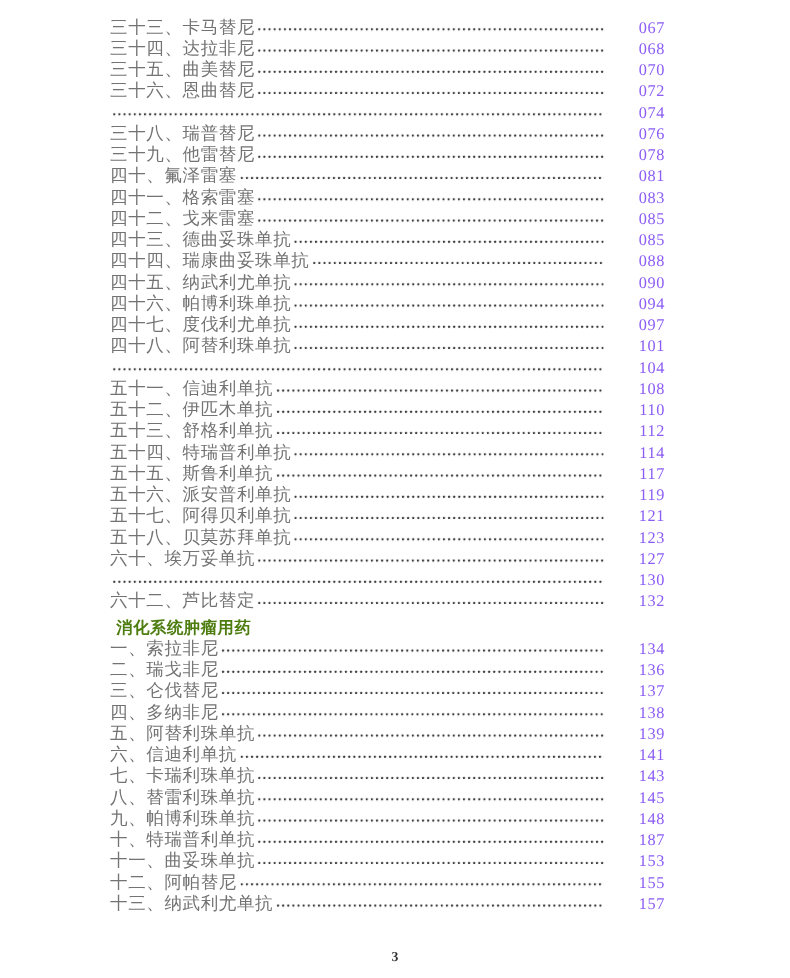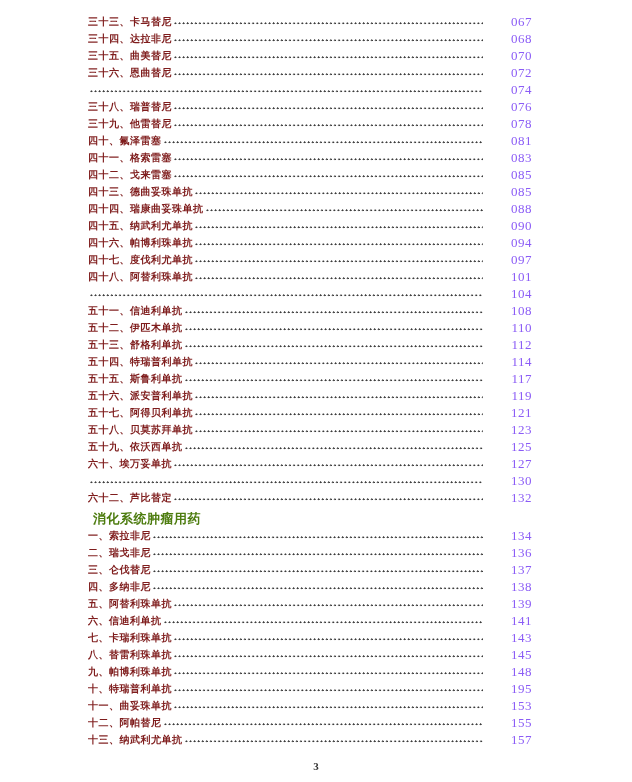--- a/index.html
+++ b/index.html
@@ -23,24 +23,24 @@
   }
   .row {
     display: flex;
     align-items: center;
     height: 17px;
     overflow: hidden;
   }
   .title {
     flex: 0 0 auto;
     white-space: nowrap;
-    font-size: 10px;
-    font-weight: 700;
+    font-size: 14px;
+    font-weight: 400;
     letter-spacing: 0.5px;
-    color: #7f1d1d;
+    color: #737373;
   }
   .leader {
     flex: 1 1 auto;
     height: 3px;
     margin: 4px 0 0 2px;
     background-image: radial-gradient(circle at 1.4px 1.4px, #3c3c3c 0.85px, rgba(0,0,0,0) 1.15px);
     background-size: 4.1px 3px;
     background-repeat: repeat-x;
     background-position: left center;
   }
@@ -202,25 +202,20 @@
     <span class="title">五十七、阿得贝利单抗</span>
     <span class="leader"></span>
     <span class="pagenum">121</span>
   </div>
       <div class="row">
     <span class="title">五十八、贝莫苏拜单抗</span>
     <span class="leader"></span>
     <span class="pagenum">123</span>
   </div>
       <div class="row">
-    <span class="title">五十九、依沃西单抗</span>
-    <span class="leader"></span>
-    <span class="pagenum">125</span>
-  </div>
-      <div class="row">
     <span class="title">六十、埃万妥单抗</span>
     <span class="leader"></span>
     <span class="pagenum">127</span>
   </div>
       <div class="row">
     <span class="leader"></span>
     <span class="pagenum">130</span>
   </div>
       <div class="row">
     <span class="title">六十二、芦比替定</span>
@@ -269,21 +264,21 @@
     <span class="pagenum">145</span>
   </div>
       <div class="row">
     <span class="title">九、帕博利珠单抗</span>
     <span class="leader"></span>
     <span class="pagenum">148</span>
   </div>
       <div class="row">
     <span class="title">十、特瑞普利单抗</span>
     <span class="leader"></span>
-    <span class="pagenum">195</span>
+    <span class="pagenum">187</span>
   </div>
       <div class="row">
     <span class="title">十一、曲妥珠单抗</span>
     <span class="leader"></span>
     <span class="pagenum">153</span>
   </div>
       <div class="row">
     <span class="title">十二、阿帕替尼</span>
     <span class="leader"></span>
     <span class="pagenum">155</span>

